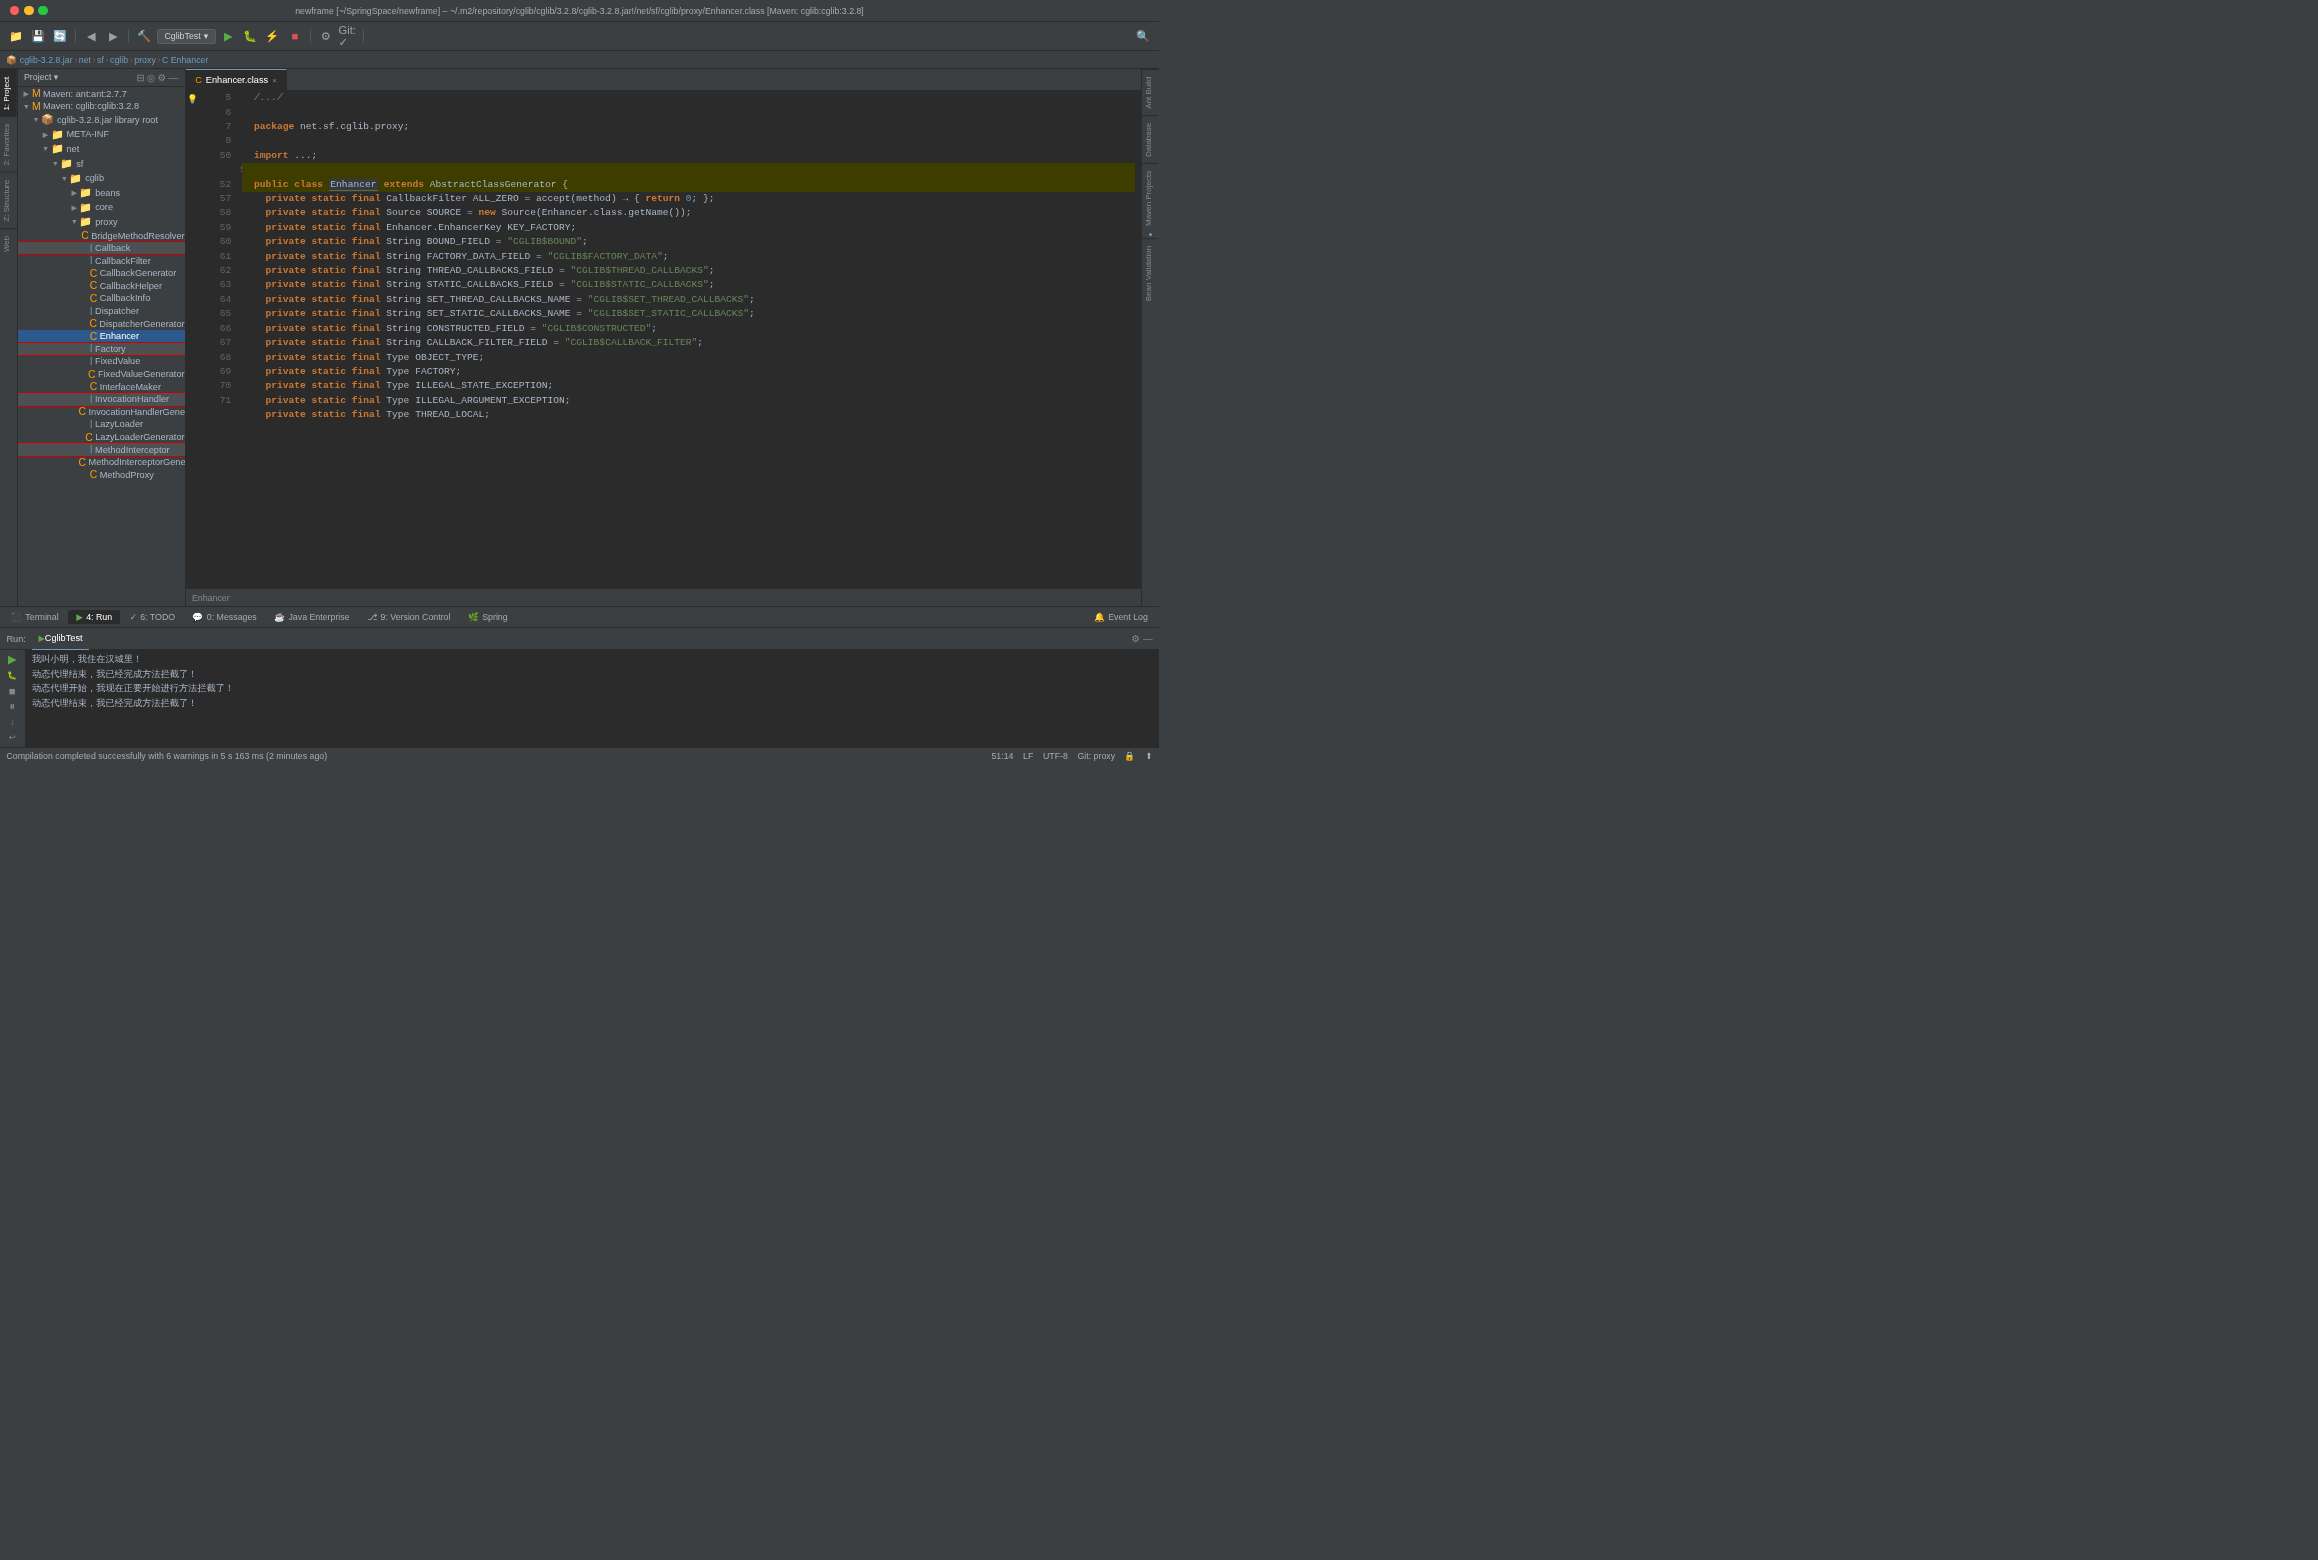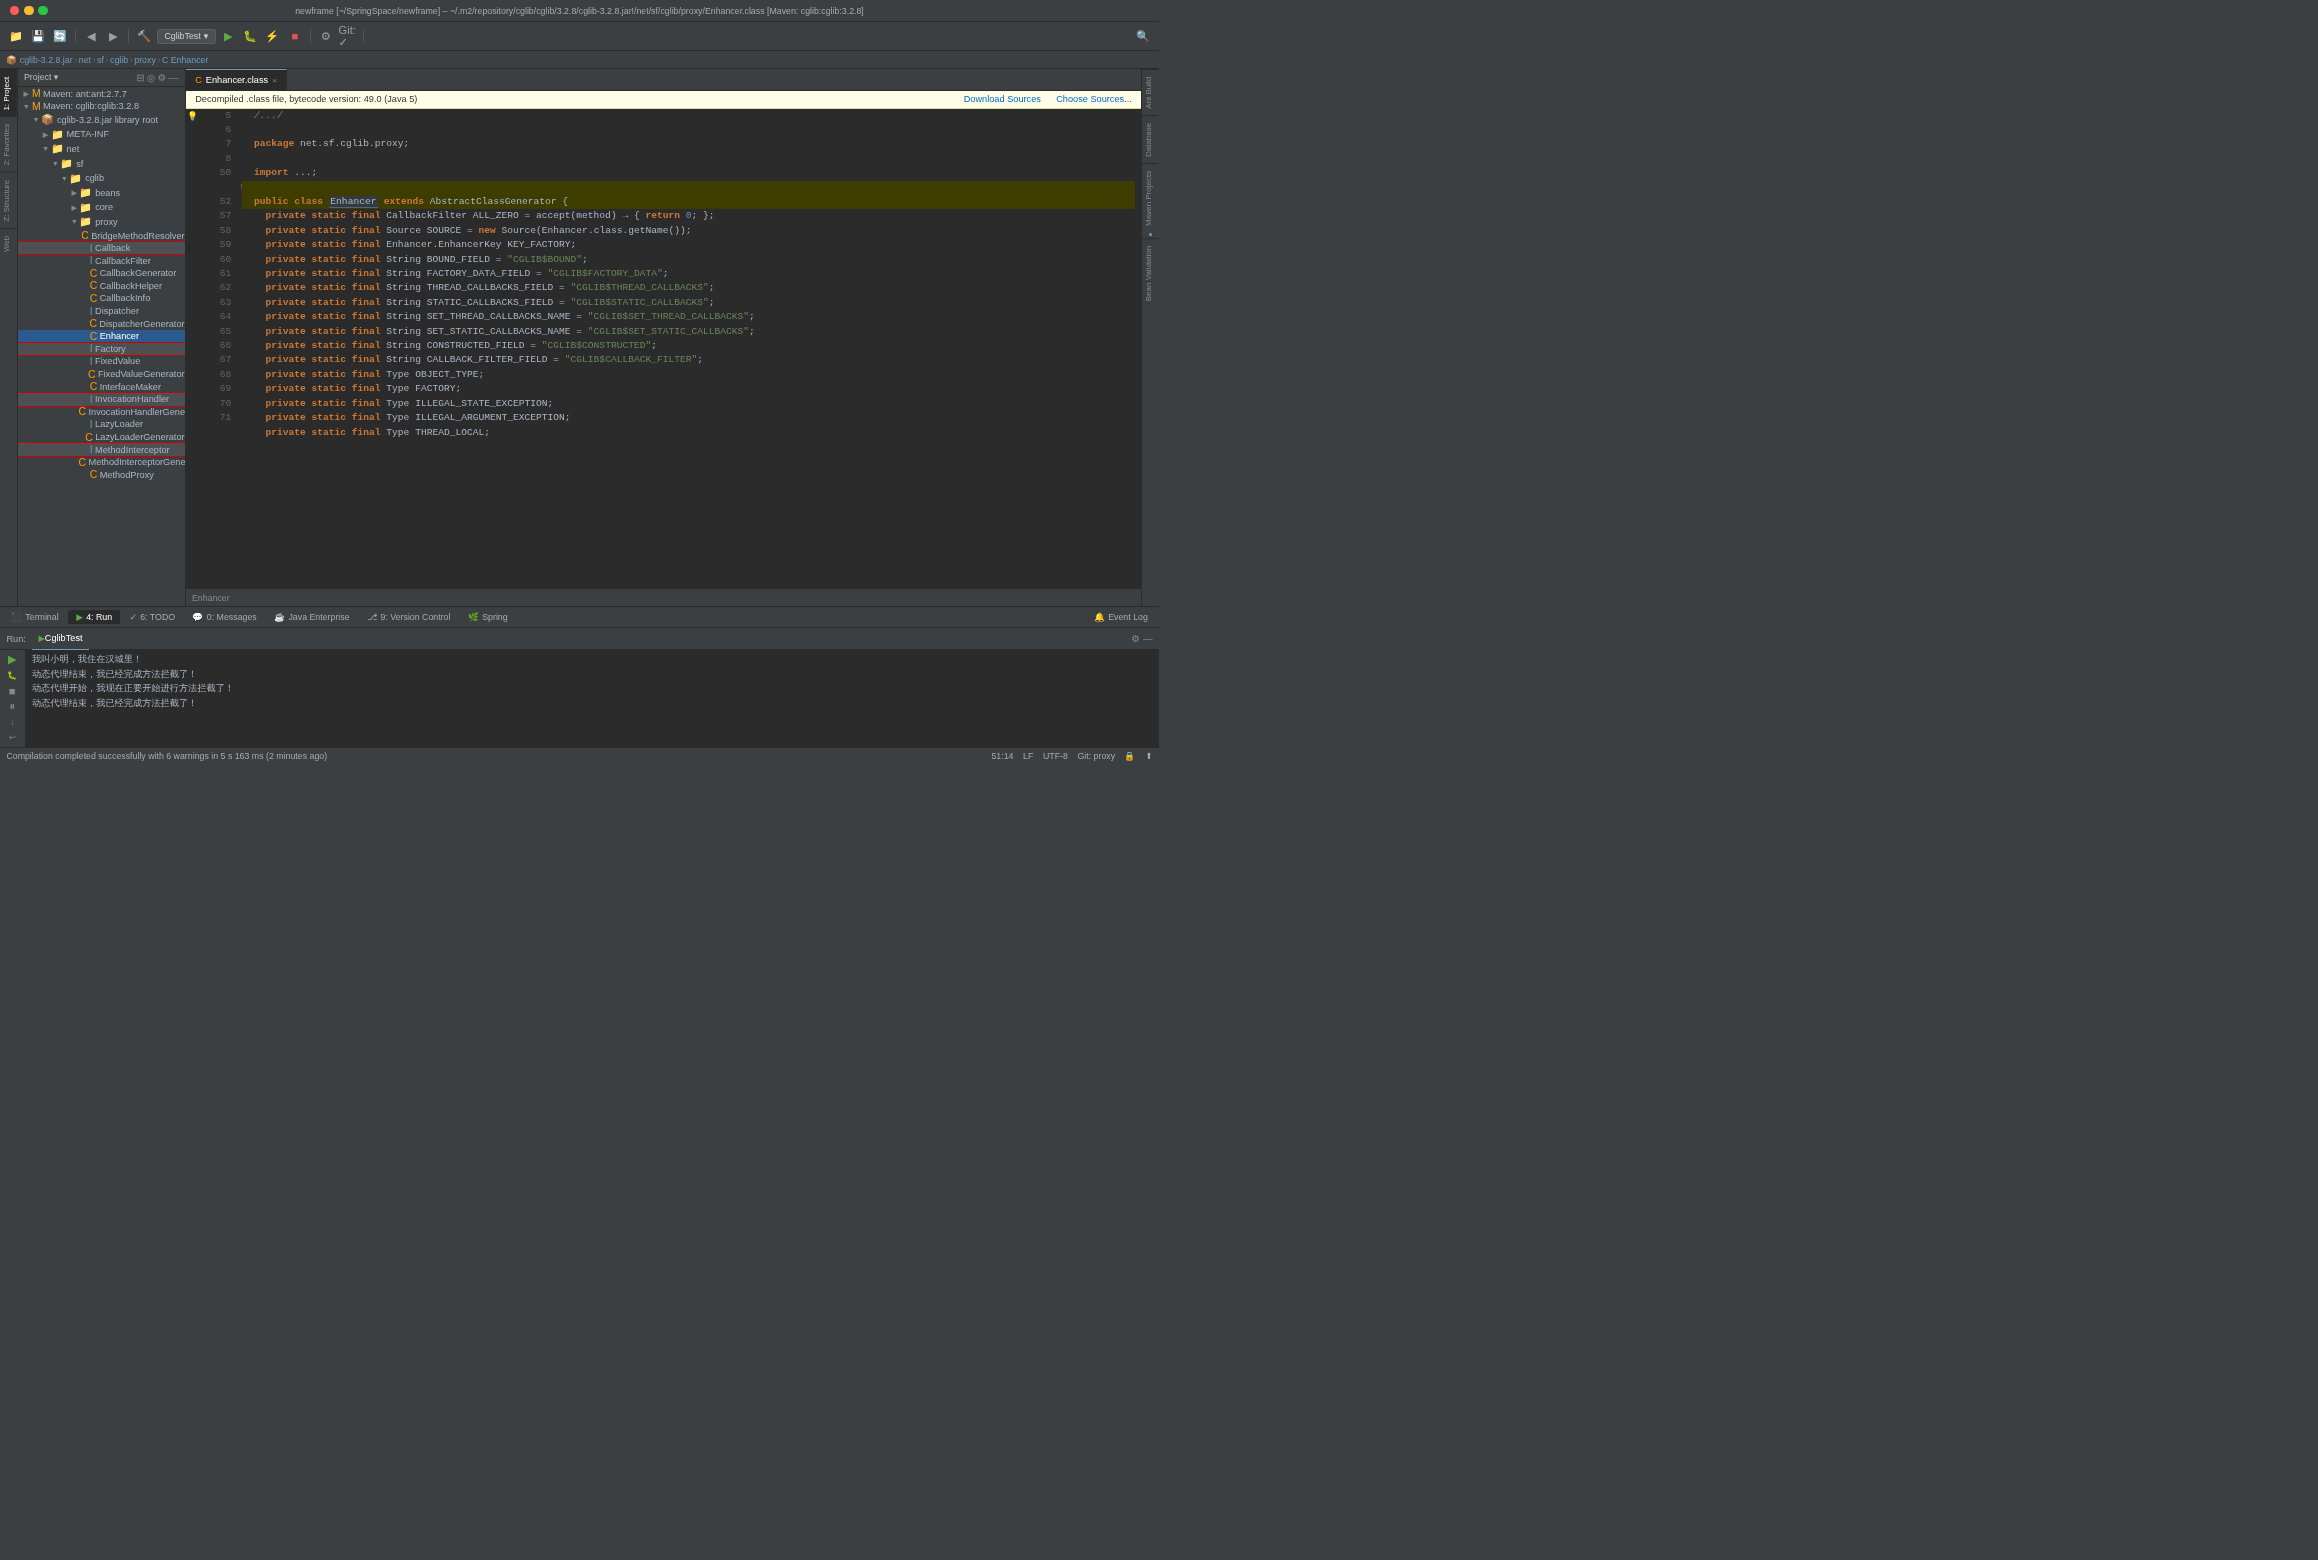--- a/index.html
+++ b/index.html
@@ -599,27 +599,20 @@
   <div class="editor-area">
 
     <div class="tab-bar">
       <div class="tab active">
         <span style="color:#ff9800;">C</span>
         <span>Enhancer.class</span>
         <span class="tab-close">×</span>
       </div>
     </div>
 
-    <div class="editor-notice">
-      <span>Decompiled .class file, bytecode version: 49.0 (Java 5)</span>
-      <span>
-        <a>Download Sources</a>
-        <a>Choose Sources...</a>
-      </span>
-    </div>
 
     <div class="code-editor">
       <div class="gutter">
         <div style="line-height:14.4px; padding-top:1.6px; color:#888; font-size:8.8px; text-align:center;">💡</div>
       </div>
       <div class="line-numbers">
         <div class="line-number"> </div>
         <div class="line-number">5</div>
         <div class="line-number">6</div>
         <div class="line-number">7</div>

